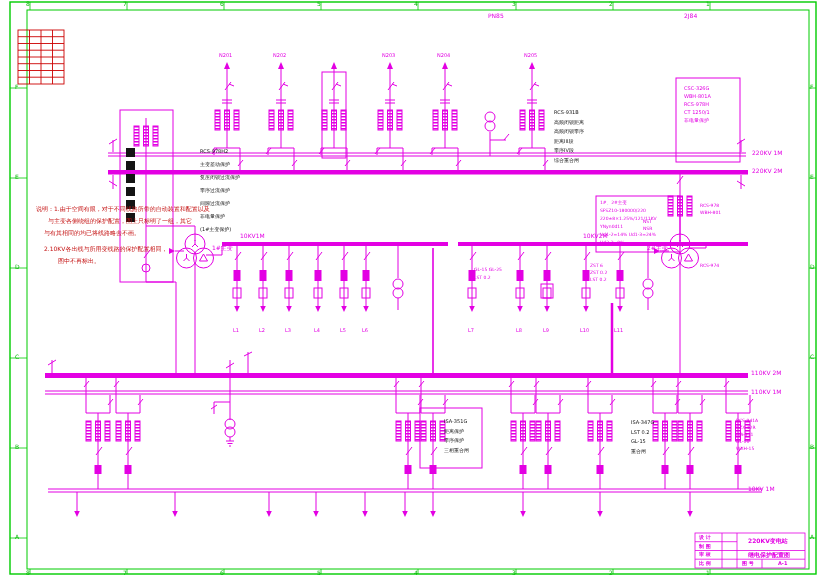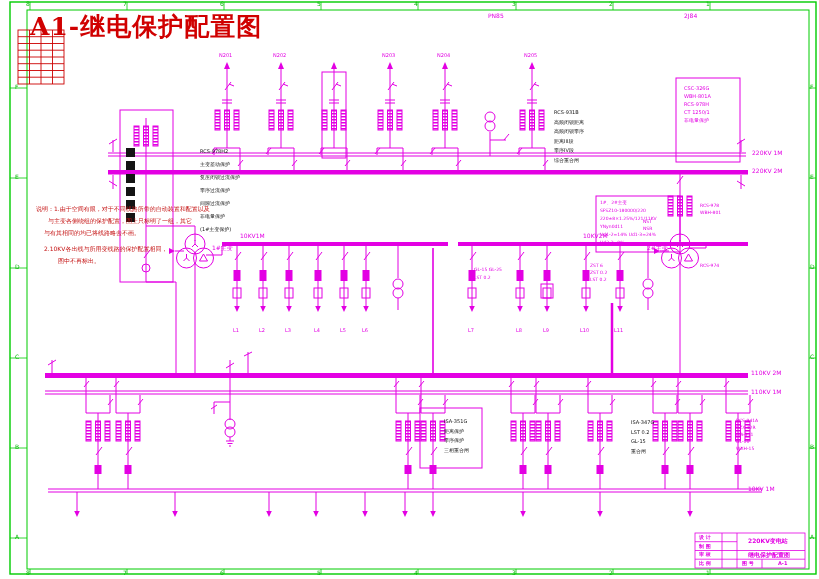--- a/index.html
+++ b/index.html
@@ -252,21 +252,20 @@
 <span class="t gz" style="left:15px;top:354px">C</span>
 <span class="t gz" style="left:15px;top:444px">B</span>
 <span class="t gz" style="left:15px;top:534px">A</span>
 <span class="t gz" style="left:810px;top:84px">F</span>
 <span class="t gz" style="left:810px;top:174px">E</span>
 <span class="t gz" style="left:810px;top:264px">D</span>
 <span class="t gz" style="left:810px;top:354px">C</span>
 <span class="t gz" style="left:810px;top:444px">B</span>
 <span class="t gz" style="left:810px;top:534px">A</span>
 
-<div class="t title" style="left:30px;top:14px">A1-继电保护配置图</div>
 
 
 <span class="t mg f6" style="left:488px;top:13px">PN85</span>
 <span class="t mg f6" style="left:684px;top:13px">2J84</span>
 
 <div>
   <span class="t note" style="left:36px;top:206px">说明：1.由于空间有限，对于不同线路所带的自动装置和配置以及</span>
   <span class="t note" style="left:48px;top:218px">与主变各侧绕组的保护配置，图上只标明了一组，其它</span>
   <span class="t note" style="left:44px;top:230px">与有其相同的均已将线路略去不画。</span>
   <span class="t note" style="left:44px;top:246px">2.10KV各出线与所用变线路的保护配置相同，</span>

